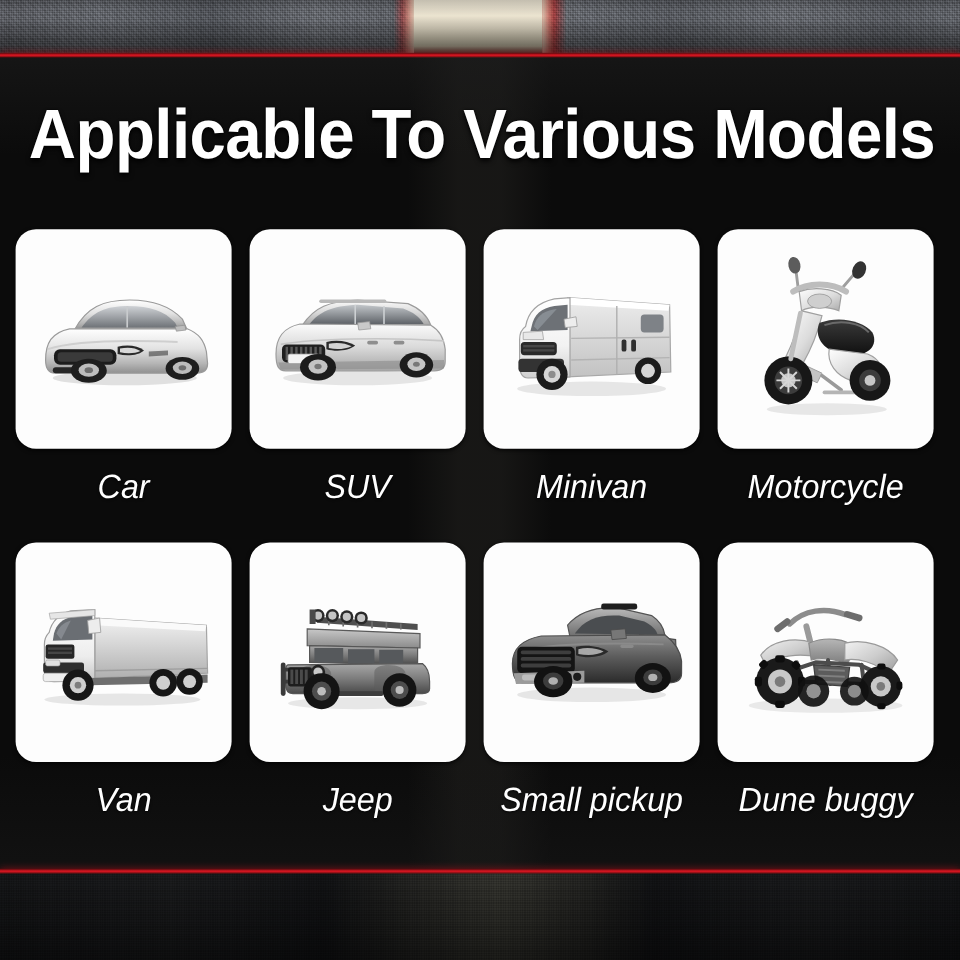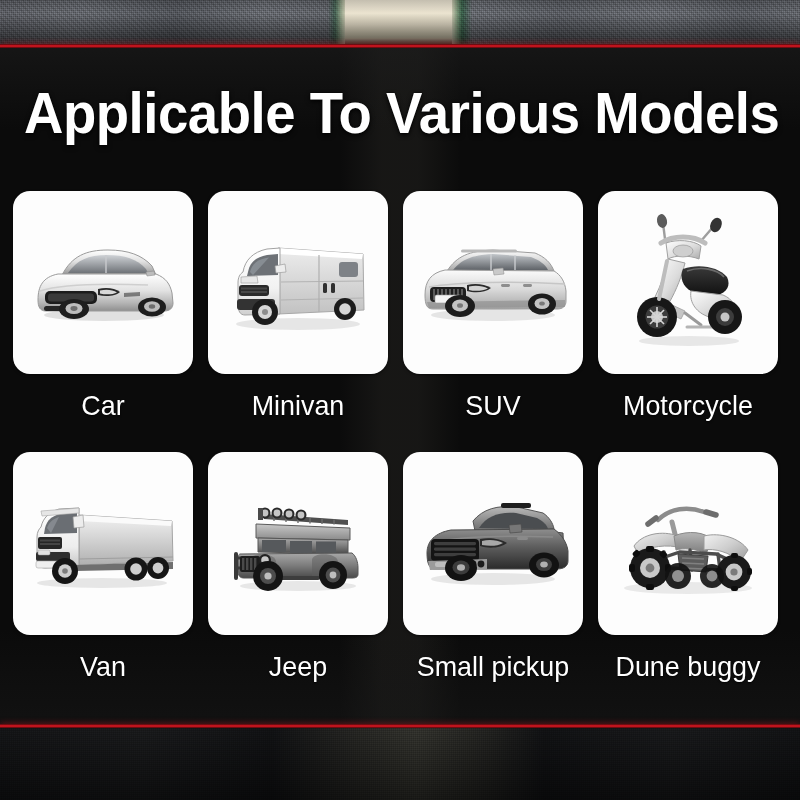--- a/index.html
+++ b/index.html
@@ -3,21 +3,21 @@
 <meta charset="utf-8">
 <style>
   * { margin:0; padding:0; box-sizing:border-box; }
   html,body { width:800px; height:800px; }
   body {
     font-family: "Liberation Sans", sans-serif;
     background:#000;
     overflow:hidden;
     position:relative;
   }
-  #stage { position:relative; width:800px; height:800px; background:#14532d; overflow:hidden; }
+  #stage { position:relative; width:800px; height:800px; background:#b91c1c; overflow:hidden; }
 
   
   .road-band {
     position:absolute; left:0; top:0; width:800px; height:44px;
     background:
       linear-gradient(90deg,
         #5e6066 0%, #676a70 10%, #55585e 22%, #6a6d73 33%, #63666c 41%,
         rgba(99,102,108,0) 43%, rgba(99,102,108,0) 57%,
         #6a6d73 59%, #5c5f65 70%, #6b6e74 82%, #5a5d63 93%, #65686e 100%);
   }
@@ -102,21 +102,21 @@
   }
 
   
   .grid {
     position:absolute; left:13px; top:191px; width:764px;
     display:grid;
     grid-template-columns:repeat(4, 180px);
     column-gap:15px;
     row-gap:0;
   }
-  .cell { width:180px; }
+  .cell { width:180px;font-style:italic; }
   .card {
     width:180px; height:183px;
     background:#fdfdfd;
     border-radius:17px;
     display:flex; align-items:center; justify-content:center;
     overflow:hidden;
     box-shadow:0 1px 3px rgba(0,0,0,.6);
   }
   .card svg { display:block; }
   .label {
@@ -208,78 +208,20 @@
           </g>
 
           <path d="M118 37 L126 36 L127 40 L119 41 Z" fill="#bdbdbd" stroke="#8f8f8f" stroke-width=".6"></path>
         </svg>
       </div>
       <div class="label">Car</div>
     </div>
 
     <div class="cell">
       <div class="card">
-        <svg width="150" height="110" viewBox="0 0 150 110">
-          <defs>
-            <linearGradient id="gVan" x1="0" y1="0" x2="0" y2="1">
-              <stop offset="0%" stop-color="#ffffff"></stop>
-                <stop offset="60%" stop-color="#f2f2f2"></stop>
-              <stop offset="100%" stop-color="#cfcfcf"></stop>
-            </linearGradient>
-            <linearGradient id="gVanSide" x1="0" y1="0" x2="0" y2="1">
-              <stop offset="0%" stop-color="#ededed"></stop>
-                <stop offset="100%" stop-color="#c2c2c2"></stop>
-            </linearGradient>
-          </defs>
-          <ellipse cx="75" cy="96" rx="62" ry="6" fill="#cfcfcf" opacity=".5"></ellipse>
-
-          <path d="M55 20 L140 26 L141 82 L55 86 Z" fill="url(#gVanSide)" stroke="#a8a8a8" stroke-width="1"></path>
-
-          <path d="M55 20 L140 26 L139 31 L55 26 Z" fill="#ffffff"></path>
-
-          <path d="M58 54 L140 53" stroke="#b3b3b3" stroke-width="1.2"></path>
-          <path d="M58 72 L140 70" stroke="#b3b3b3" stroke-width="1.2"></path>
-
-          <rect x="116" y="34" width="19" height="15" rx="3" fill="#7e8287"></rect>
-
-          <path d="M96 27 L96 84" stroke="#b0b0b0" stroke-width="1.2"></path>
-
-          <rect x="100" y="55" width="4" height="10" rx="1.6" fill="#2f2f2f"></rect>
-          <rect x="108" y="55" width="4" height="10" rx="1.6" fill="#2f2f2f"></rect>
-
-          <path d="M20 44 C22 32 30 24 44 21 L57 20 L57 86 L22 87 C17 87 15 83 15 76 L15 55 C15 49 17 46 20 44 Z" fill="url(#gVan)" stroke="#a3a3a3" stroke-width="1"></path>
-
-          <path d="M25 44 C27 34 33 29 44 27 L55 26 L55 47 L24 48 Z" fill="#6d7176"></path>
-          <path d="M27 44 C29 36 34 32 43 30 L46 29.5 L30 47 Z" fill="#9aa0a6" opacity=".6"></path>
-
-          <rect x="16" y="57" width="30" height="11" rx="3" fill="#2a2a2a"></rect>
-          <rect x="18" y="59.5" width="26" height="2" fill="#474747"></rect>
-          <rect x="18" y="63" width="26" height="2" fill="#474747"></rect>
-          <rect x="14" y="71" width="38" height="11" rx="3" fill="#333333"></rect>
-
-          <path d="M18 49 L34 48 L35 55 L18 55 Z" fill="#e8e8e8" stroke="#9a9a9a" stroke-width=".6"></path>
-
-          <path d="M52 38 L62 36 L63 44 L53 45 Z" fill="#ededed" stroke="#9e9e9e" stroke-width=".7"></path>
-
-          <g>
-            <ellipse cx="42" cy="84" rx="13" ry="13" fill="#1c1c1c"></ellipse>
-            <ellipse cx="42" cy="84" rx="7" ry="7" fill="#d6d6d6"></ellipse>
-            <ellipse cx="42" cy="84" rx="3" ry="3" fill="#8c8c8c"></ellipse>
-          </g>
-          <g>
-            <ellipse cx="122" cy="81" rx="11" ry="11" fill="#1c1c1c"></ellipse>
-            <ellipse cx="122" cy="81" rx="5.8" ry="5.8" fill="#d6d6d6"></ellipse>
-          </g>
-        </svg>
-      </div>
-      <div class="label">Minivan</div>
-    </div>
-
-    <div class="cell">
-      <div class="card">
         <svg width="152" height="95" viewBox="0 0 152 95">
           <defs>
             <linearGradient id="gSuv" x1="0" y1="0" x2="0" y2="1">
               <stop offset="0%" stop-color="#fbfbfb"></stop>
                 <stop offset="50%" stop-color="#d9d9d9"></stop>
               <stop offset="100%" stop-color="#a5a5a5"></stop>
             </linearGradient>
             <linearGradient id="gSuvGlass" x1="0" y1="0" x2="0" y2="1">
               <stop offset="0%" stop-color="#c2c6ca"></stop>
                 <stop offset="100%" stop-color="#5f6368"></stop>
@@ -328,20 +270,78 @@
             <ellipse cx="43" cy="70.5" rx="3" ry="2.3" fill="#787878"></ellipse>
           </g>
           <g>
             <ellipse cx="125" cy="69" rx="14" ry="10.5" fill="#1c1c1c"></ellipse>
             <ellipse cx="125" cy="68.5" rx="7.5" ry="5.6" fill="#c4c4c4"></ellipse>
             <ellipse cx="125" cy="68.5" rx="2.8" ry="2.1" fill="#787878"></ellipse>
           </g>
         </svg>
       </div>
       <div class="label">SUV</div>
+    </div>
+
+    <div class="cell">
+      <div class="card">
+        <svg width="150" height="110" viewBox="0 0 150 110">
+          <defs>
+            <linearGradient id="gVan" x1="0" y1="0" x2="0" y2="1">
+              <stop offset="0%" stop-color="#ffffff"></stop>
+                <stop offset="60%" stop-color="#f2f2f2"></stop>
+              <stop offset="100%" stop-color="#cfcfcf"></stop>
+            </linearGradient>
+            <linearGradient id="gVanSide" x1="0" y1="0" x2="0" y2="1">
+              <stop offset="0%" stop-color="#ededed"></stop>
+                <stop offset="100%" stop-color="#c2c2c2"></stop>
+            </linearGradient>
+          </defs>
+          <ellipse cx="75" cy="96" rx="62" ry="6" fill="#cfcfcf" opacity=".5"></ellipse>
+
+          <path d="M55 20 L140 26 L141 82 L55 86 Z" fill="url(#gVanSide)" stroke="#a8a8a8" stroke-width="1"></path>
+
+          <path d="M55 20 L140 26 L139 31 L55 26 Z" fill="#ffffff"></path>
+
+          <path d="M58 54 L140 53" stroke="#b3b3b3" stroke-width="1.2"></path>
+          <path d="M58 72 L140 70" stroke="#b3b3b3" stroke-width="1.2"></path>
+
+          <rect x="116" y="34" width="19" height="15" rx="3" fill="#7e8287"></rect>
+
+          <path d="M96 27 L96 84" stroke="#b0b0b0" stroke-width="1.2"></path>
+
+          <rect x="100" y="55" width="4" height="10" rx="1.6" fill="#2f2f2f"></rect>
+          <rect x="108" y="55" width="4" height="10" rx="1.6" fill="#2f2f2f"></rect>
+
+          <path d="M20 44 C22 32 30 24 44 21 L57 20 L57 86 L22 87 C17 87 15 83 15 76 L15 55 C15 49 17 46 20 44 Z" fill="url(#gVan)" stroke="#a3a3a3" stroke-width="1"></path>
+
+          <path d="M25 44 C27 34 33 29 44 27 L55 26 L55 47 L24 48 Z" fill="#6d7176"></path>
+          <path d="M27 44 C29 36 34 32 43 30 L46 29.5 L30 47 Z" fill="#9aa0a6" opacity=".6"></path>
+
+          <rect x="16" y="57" width="30" height="11" rx="3" fill="#2a2a2a"></rect>
+          <rect x="18" y="59.5" width="26" height="2" fill="#474747"></rect>
+          <rect x="18" y="63" width="26" height="2" fill="#474747"></rect>
+          <rect x="14" y="71" width="38" height="11" rx="3" fill="#333333"></rect>
+
+          <path d="M18 49 L34 48 L35 55 L18 55 Z" fill="#e8e8e8" stroke="#9a9a9a" stroke-width=".6"></path>
+
+          <path d="M52 38 L62 36 L63 44 L53 45 Z" fill="#ededed" stroke="#9e9e9e" stroke-width=".7"></path>
+
+          <g>
+            <ellipse cx="42" cy="84" rx="13" ry="13" fill="#1c1c1c"></ellipse>
+            <ellipse cx="42" cy="84" rx="7" ry="7" fill="#d6d6d6"></ellipse>
+            <ellipse cx="42" cy="84" rx="3" ry="3" fill="#8c8c8c"></ellipse>
+          </g>
+          <g>
+            <ellipse cx="122" cy="81" rx="11" ry="11" fill="#1c1c1c"></ellipse>
+            <ellipse cx="122" cy="81" rx="5.8" ry="5.8" fill="#d6d6d6"></ellipse>
+          </g>
+        </svg>
+      </div>
+      <div class="label">Minivan</div>
     </div>
 
     <div class="cell">
       <div class="card">
         <svg width="130" height="140" viewBox="0 0 130 140">
           <defs>
             <linearGradient id="gScoot" x1="0" y1="0" x2="1" y2="1">
               <stop offset="0%" stop-color="#fefefe"></stop>
                 <stop offset="55%" stop-color="#dcdcdc"></stop>
               <stop offset="100%" stop-color="#ababab"></stop>

